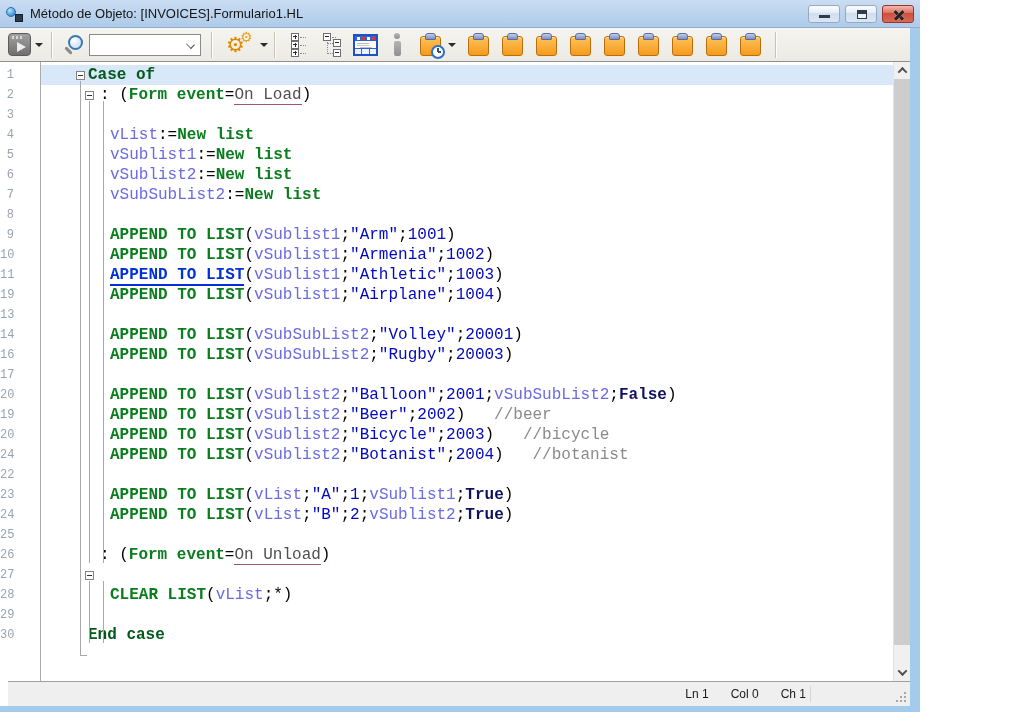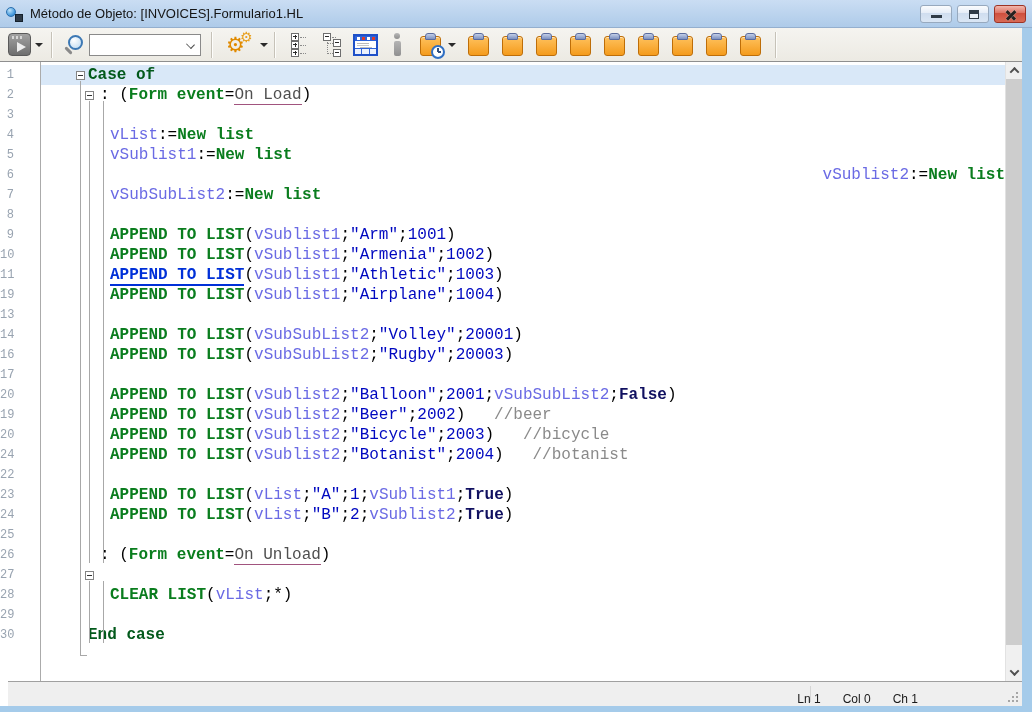--- a/index.html
+++ b/index.html
@@ -1,17 +1,17 @@
 <!DOCTYPE html>
 <html><head>
 <meta charset="utf-8">
 <style>
   * { box-sizing: border-box; margin: 0; padding: 0; }
   html,body { width:1032px; height:712px; overflow:hidden; font-family:"Liberation Sans", sans-serif; }
-  .window { width:1032px; height:712px; background:#fff; position:relative; }
+  .window { width:920px; height:712px; background:#fff; position:relative; }
 
   
   .titlebar { height:28px; background:linear-gradient(#CADDF3,#AECBE9); border-bottom:1px solid #94AFCE;
     display:flex; align-items:center; padding:0 6px; }
   .appicon { width:17px; height:16px; position:relative; margin-right:7px; flex:none; }
   .appicon .ball { position:absolute; left:0; top:1px; width:10px; height:10px; border-radius:50%;
     background:radial-gradient(circle at 35% 30%, #BFE2F8, #4D9FE0 60%, #1E6FBE); border:1px solid #2A6FAE; }
   .appicon .sq { position:absolute; right:0; bottom:0; width:8px; height:8px; background:#2E3A46; border:1px solid #14202C; }
   .title-text { font-size:13px; color:#151515; white-space:nowrap; }
   .winbtns { margin-left:auto; display:flex; gap:5px; }
@@ -110,21 +110,21 @@
   
   .vscroll { width:17px; flex:none; background:#F0F0F0; position:relative; border-left:1px solid #E2E2E2; }
   .sb-arrow { position:absolute; left:0; width:16px; height:17px; display:flex; align-items:center; justify-content:center; }
   .sb-arrow span { width:7px; height:7px; border-right:2px solid #505050; border-bottom:2px solid #505050; }
   .sb-up { top:0; } .sb-up span { transform:rotate(-135deg) translate(-1px,-1px); }
   .sb-down { bottom:0; } .sb-down span { transform:rotate(45deg) translate(-1px,-1px); }
   .sb-thumb { position:absolute; left:0; width:16px; top:17px; height:566px; background:#CDCDCD; }
 
   
   .statusbar { height:25px; flex:none; background:#EFEFEF; border-top:1px solid #A0A0A0;
-    display:flex; align-items:flex-end; justify-content:flex-end; padding-right:104px; gap:22px;
+    display:flex; align-items:center; justify-content:flex-end; padding-right:104px; gap:22px;
     font-size:12px; color:#1A1A1A; position:relative;margin-left:8px; }
   .status-div { position:absolute; left:802px; top:4px; bottom:4px; width:1px; background:#D5D5D5; }
   .grip { position:absolute; right:4px; bottom:4px; width:12px; height:12px; }
   .grip i { position:absolute; width:2px; height:2px; background:#A6A6A6; }
 </style>
 </head>
 <body>
 
 <div class="window">
 
@@ -285,21 +285,21 @@
             <div class="code-line">
               <div class="line-num">4</div>
               <div class="line-code" style="padding-left: 69px;"><span class="tk-var">vList</span><span class="tk-pl">:=</span><span class="tk-cmd">New list</span></div>
             </div>
             <div class="code-line">
               <div class="line-num">5</div>
               <div class="line-code" style="padding-left: 69px;"><span class="tk-var">vSublist1</span><span class="tk-pl">:=</span><span class="tk-cmd">New list</span></div>
             </div>
             <div class="code-line">
               <div class="line-num">6</div>
-              <div class="line-code" style="padding-left: 69px; text-align: right;"><span class="tk-var">vSublist2</span><span class="tk-pl">:=</span><span class="tk-cmd">New list</span></div>
+              <div class="line-code" style="padding-left: 69px;"><span class="tk-var">vSublist2</span><span class="tk-pl">:=</span><span class="tk-cmd">New list</span></div>
             </div>
             <div class="code-line">
               <div class="line-num">7</div>
               <div class="line-code" style="padding-left: 69px;"><span class="tk-var">vSubSubList2</span><span class="tk-pl">:=</span><span class="tk-cmd">New list</span></div>
             </div>
             <div class="code-line">
               <div class="line-num">8</div>
               <div class="line-code" style="padding-left: 69px;"></div>
             </div>
             <div class="code-line">

